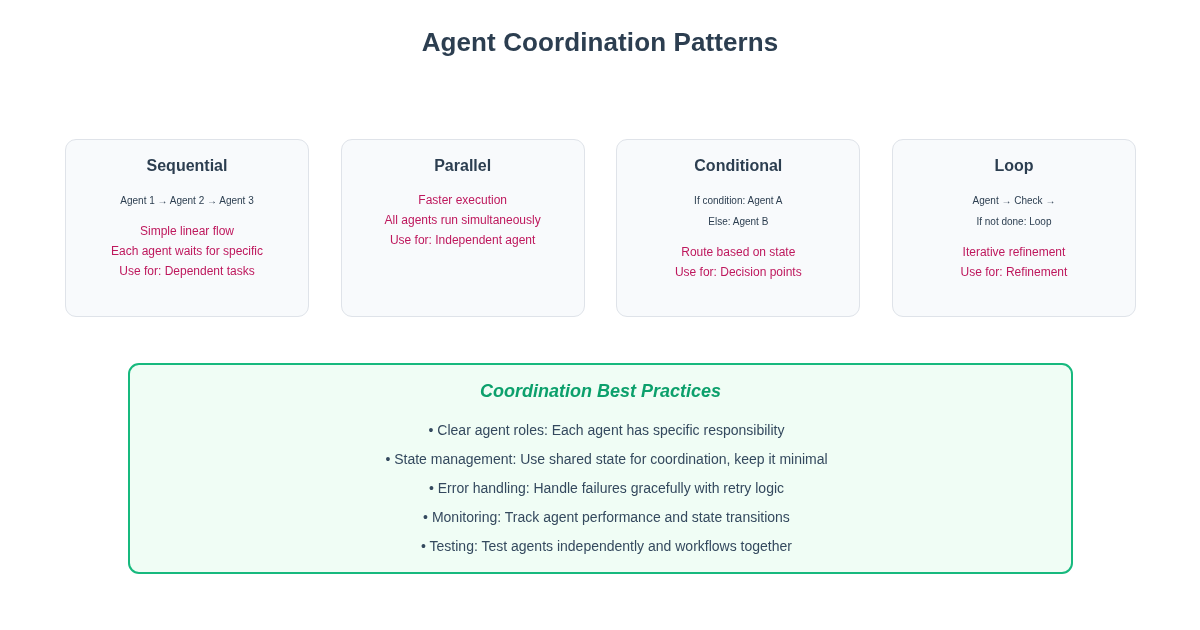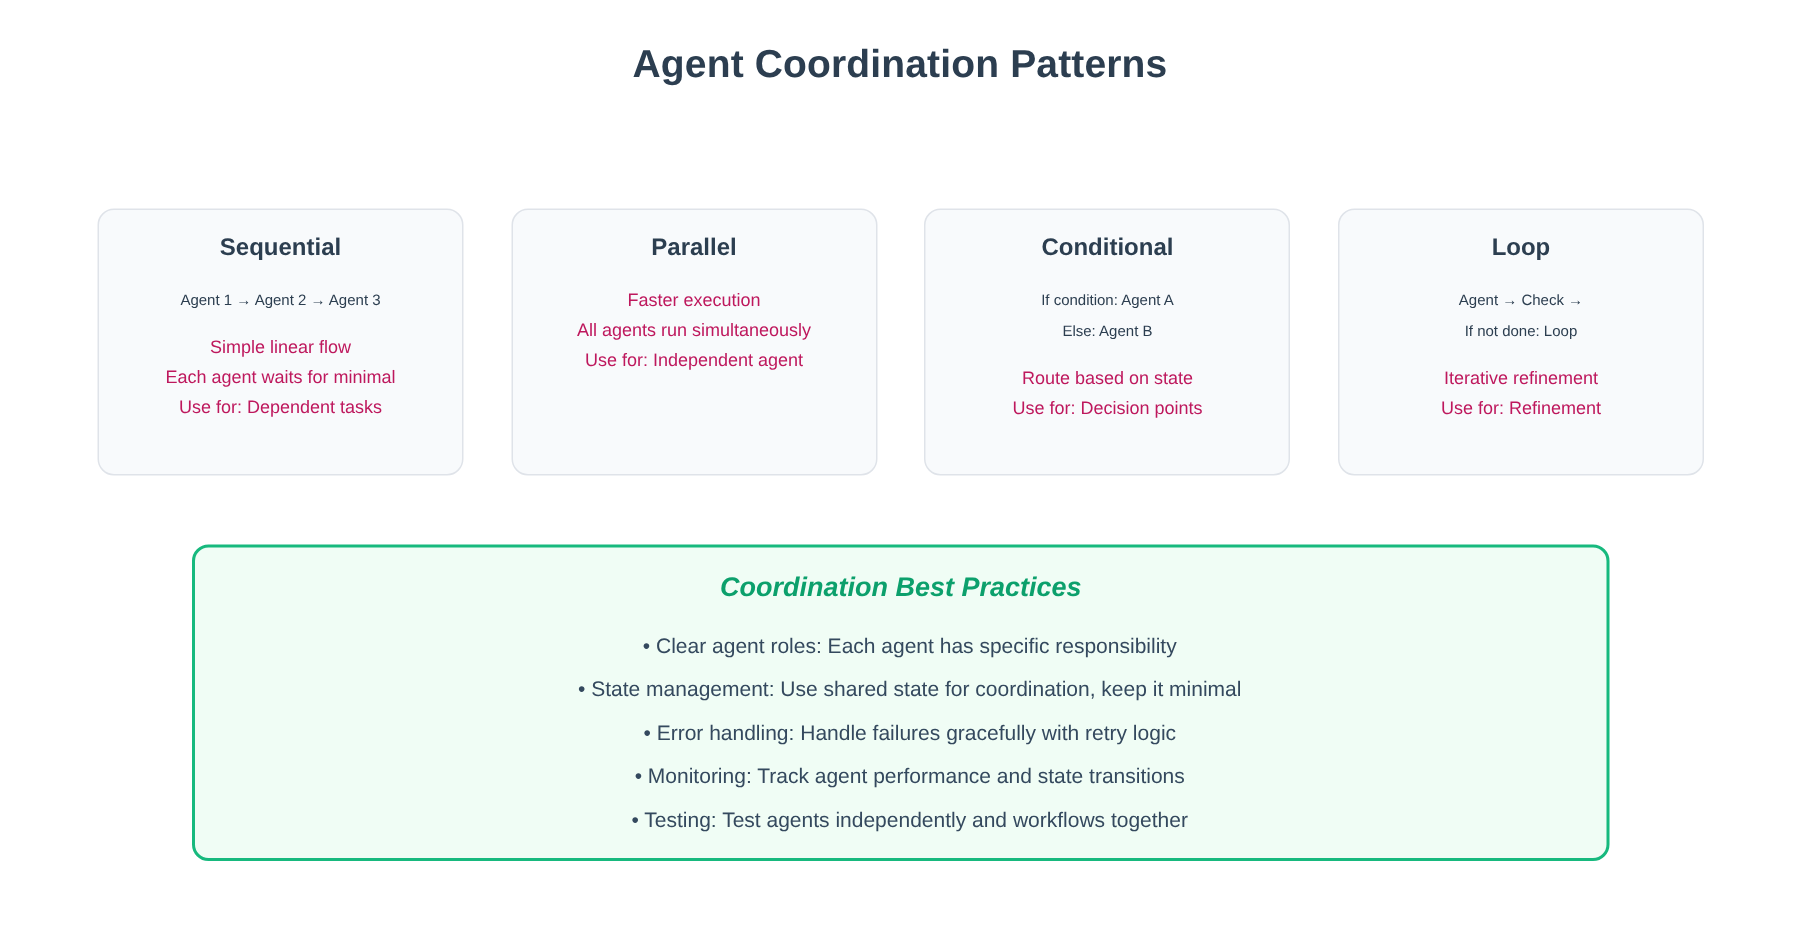--- a/index.html
+++ b/index.html
@@ -110,21 +110,21 @@
 <div class="page">
 
   <div class="page-title">Agent Coordination Patterns</div>
 
   <div class="cards-row">
 
     <div class="pattern-card">
       <div class="card-title">Sequential</div>
       <div class="card-flow">Agent 1 → Agent 2 → Agent 3</div>
       <div class="card-detail">Simple linear flow</div>
-      <div class="card-detail">Each agent waits for minimal</div>
+      <div class="card-detail">Each agent waits for specific</div>
       <div class="card-detail">Use for: Dependent tasks</div>
     </div>
 
     <div class="pattern-card">
       <div class="card-title">Parallel</div>
       <div class="card-detail">Faster execution</div>
       <div class="card-detail">All agents run simultaneously</div>
       <div class="card-detail">Use for: Independent agent</div>
     </div>
 

